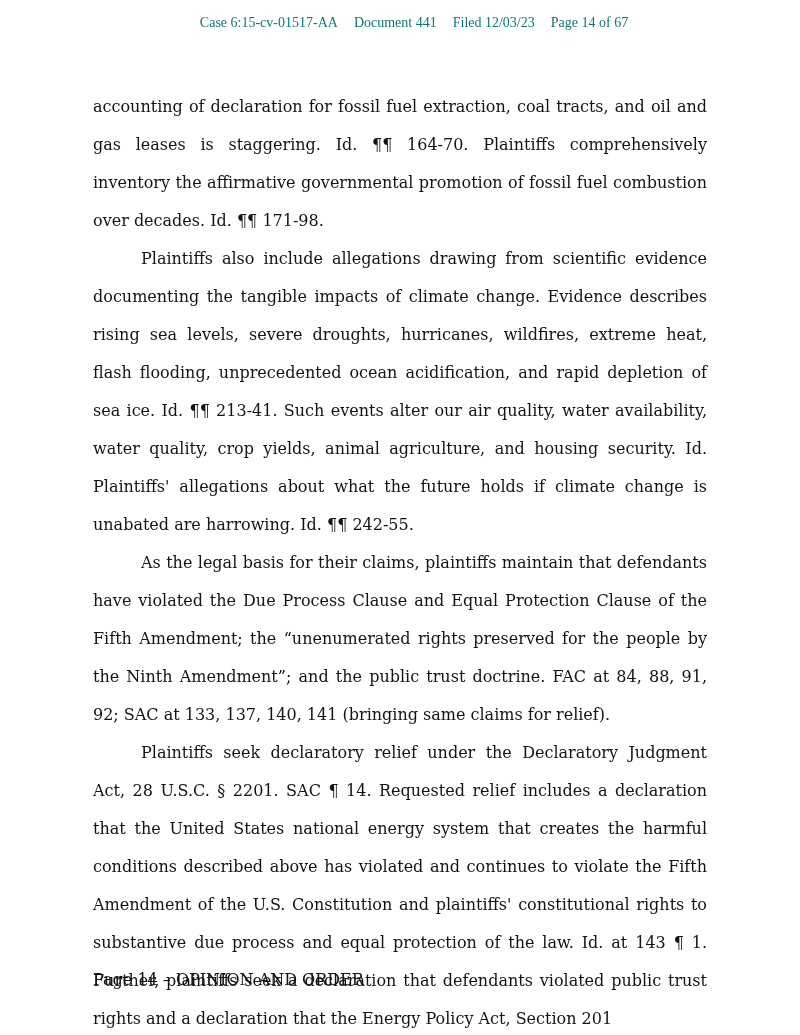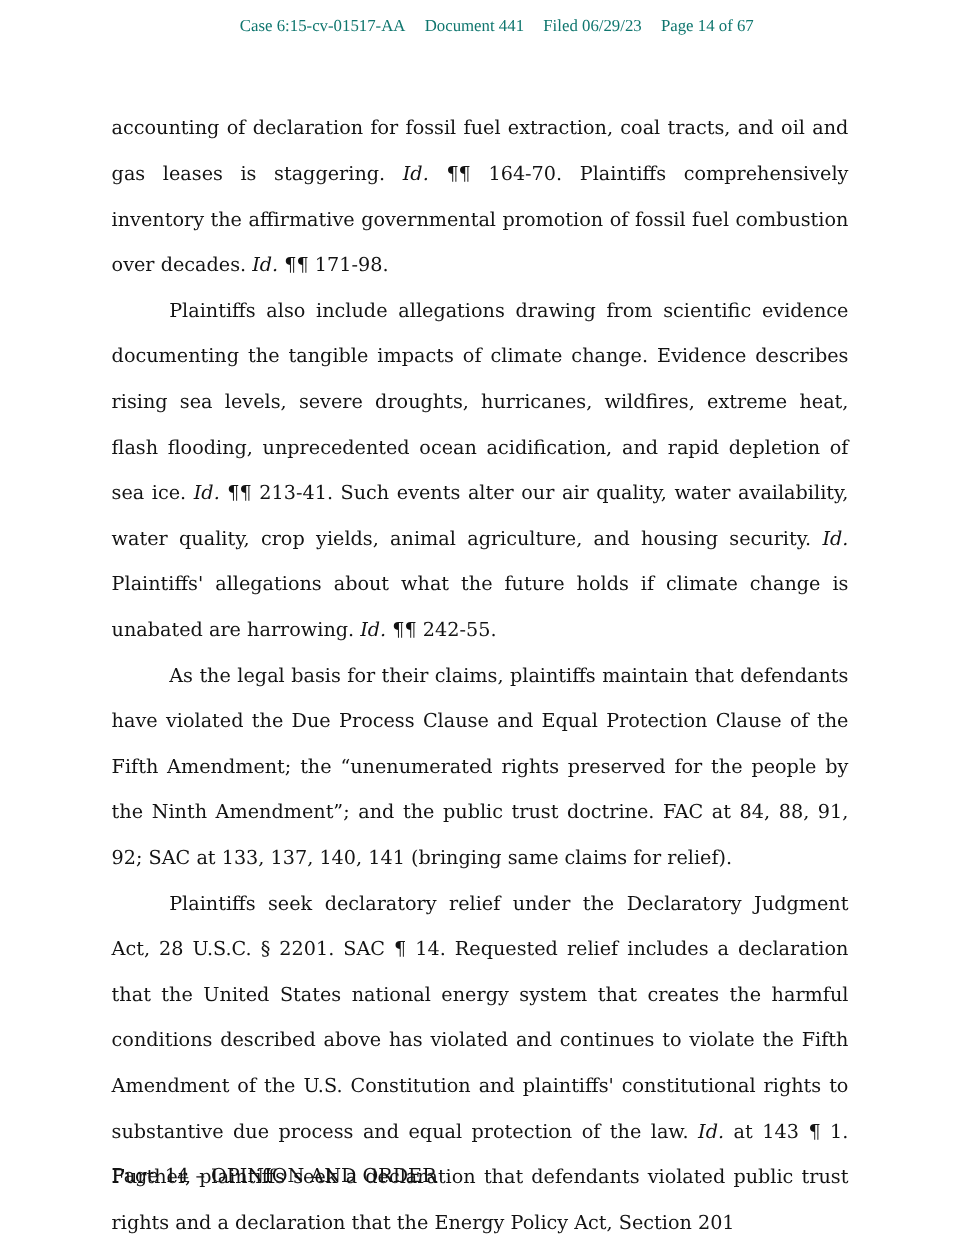--- a/index.html
+++ b/index.html
@@ -40,38 +40,37 @@
     line-height: 38px;
     text-align: justify;
   }
   .para {
     margin: 0;
   }
   .para.indent {
     text-indent: 48px;
   }
   .italic {
-    font-style: italic;
   }
   .footer {
     position: absolute;
     left: 93px;
     top: 970px;
     font-size: 16px;
   }
 </style>
 </head>
 <body>
 
 <div class="page">
 
   <div class="header-stamp">
     <span>Case 6:15-cv-01517-AA</span>
     <span>Document 441</span>
-    <span>Filed 06/29/23</span>
+    <span>Filed 12/03/23</span>
     <span>Page 14 of 67</span>
   </div>
 
   <div class="body-text">
       <p class="para"><span>accounting of declaration for fossil fuel extraction, coal tracts, and oil and gas leases is staggering.  </span><span class="italic">Id.</span><span> ¶¶ 164-70.  Plaintiffs comprehensively inventory the affirmative governmental promotion of fossil fuel combustion over decades.  </span><span class="italic">Id.</span><span> ¶¶ 171-98.</span></p>
       <p class="para indent"><span>Plaintiffs also include allegations drawing from scientific evidence documenting the tangible impacts of climate change.  Evidence describes rising sea levels, severe droughts, hurricanes, wildfires, extreme heat, flash flooding, unprecedented ocean acidification, and rapid depletion of sea ice.  </span><span class="italic">Id.</span><span> ¶¶ 213-41.  Such events alter our air quality, water availability, water quality, crop yields, animal agriculture, and housing security.  </span><span class="italic">Id.</span><span>  Plaintiffs' allegations about what the future holds if climate change is unabated are harrowing.  </span><span class="italic">Id.</span><span> ¶¶ 242-55.</span></p>
       <p class="para indent"><span>As the legal basis for their claims, plaintiffs maintain that defendants have violated the Due Process Clause and Equal Protection Clause of the Fifth Amendment; the “unenumerated rights preserved for the people by the Ninth Amendment”; and the public trust doctrine.  FAC at 84, 88, 91, 92; SAC at 133, 137, 140, 141 (bringing same claims for relief).</span></p>
       <p class="para indent"><span>Plaintiffs seek declaratory relief under the Declaratory Judgment Act, 28 U.S.C. § 2201.  SAC ¶ 14.  Requested relief includes a declaration that the United States national energy system that creates the harmful conditions described above has violated and continues to violate the Fifth Amendment of the U.S. Constitution and plaintiffs' constitutional rights to substantive due process and equal protection of the law.  </span><span class="italic">Id.</span><span> at 143 ¶ 1.  Further, plaintiffs seek a declaration that defendants violated public trust rights and a declaration that the Energy Policy Act, Section 201</span></p>
     </div>
 

